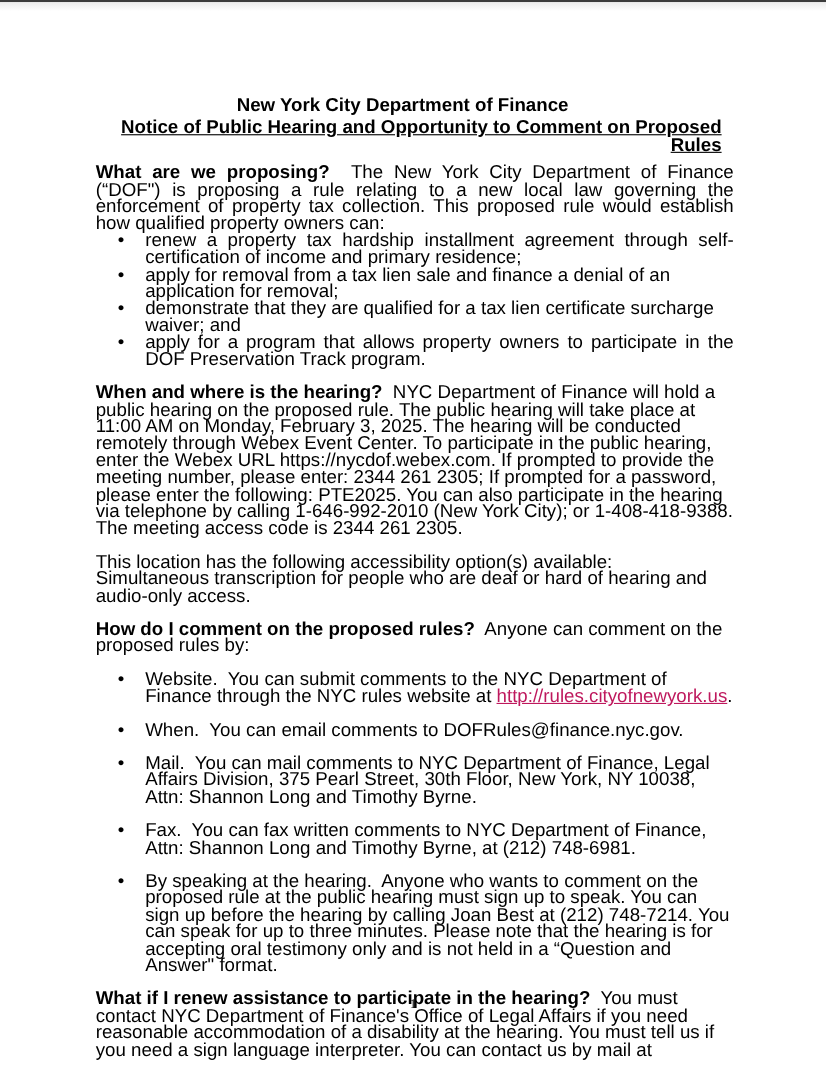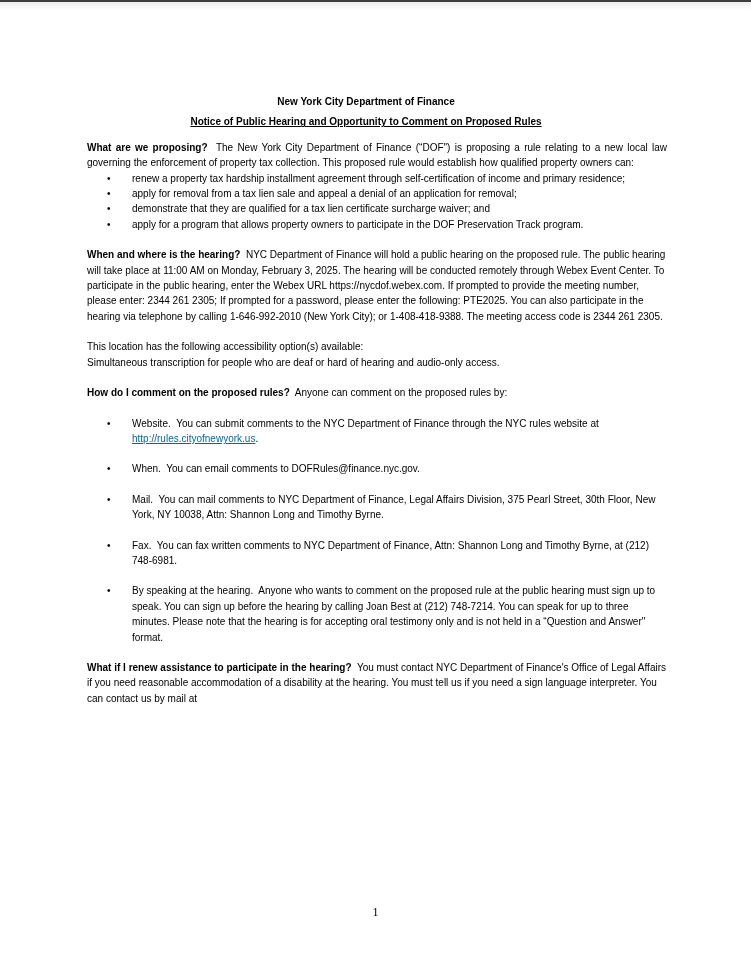--- a/index.html
+++ b/index.html
@@ -12,42 +12,42 @@
   }
   .top-bar {
     position: absolute; left: 0; top: 0; width: 751px; height: 2px;
     background: #3c3c3c;
   }
   .top-shadow {
     position: absolute; left: 0; top: 2px; width: 751px; height: 8px;
     background: linear-gradient(#ececec, #ffffff);
   }
   .page {
-    position: absolute; left: 87px; top: 94px; width: 580px;
-    font-size: 10px; line-height: 15.4px;
+    position: absolute; left: 87px; top: 88px; width: 580px;
+    font-size: 17px; line-height: 15.4px;
   }
   .agency {
     text-align: center; font-weight: bold; margin: 0 0 5px 0;
     position: relative; left: -11px;
   }
   .notice {
-    text-align: center; font-weight: bold; text-decoration: underline;
+    text-align: right; font-weight: bold; text-decoration: underline;
     margin: 0 0 10px 0; position: relative; left: -11px;
   }
   p { margin: 0; }
   .section { margin-bottom: 15px; }
   .q { font-weight: bold; }
   ul.plain { margin: 0; padding: 0; list-style: none; }
   ul.plain li { position: relative; padding-left: 45px; }
   ul.plain li .bullet {
     position: absolute; left: 20px; top: 0;
   }
   ul.spaced li { margin-bottom: 15px; }
   .lbl { font-weight: normal; }
-  a.link { color: #0369a1; text-decoration: underline; }
+  a.link { color: #be185d; text-decoration: underline; }
   .pagenum {
     position: absolute; left: 0; width: 751px; top: 905px;
     text-align: center; font-family: "Liberation Serif", serif; font-size: 12px;
   }
   .justify { text-align: justify; }
 </style>
 </head>
 <body>
 
 <div class="top-bar"></div>
@@ -57,21 +57,21 @@
   <p class="agency">New York City Department of Finance</p>
   <p class="notice">Notice of Public Hearing and Opportunity to Comment on Proposed Rules</p>
 
   <div class="section">
     <p class="justify">
       <span class="q">What are we proposing?</span>&nbsp;
       <span>The New York City Department of Finance (“DOF") is proposing a rule relating to a new local law governing the enforcement of property tax collection. This proposed rule would establish how qualified property owners can:</span>
     </p>
     <ul class="plain">
       <li class="justify"><span class="bullet">•</span><span>renew a property tax hardship installment agreement through self-certification of income and primary residence;</span></li>
-      <li><span class="bullet">•</span><span>apply for removal from a tax lien sale and appeal a denial of an application for removal;</span></li>
+      <li><span class="bullet">•</span><span>apply for removal from a tax lien sale and finance a denial of an application for removal;</span></li>
       <li><span class="bullet">•</span><span>demonstrate that they are qualified for a tax lien certificate surcharge waiver; and</span></li>
       <li class="justify"><span class="bullet">•</span><span>apply for a program that allows property owners to participate in the DOF Preservation Track program.</span></li>
     </ul>
   </div>
 
   <div class="section">
     <p>
       <span class="q">When and where is the hearing?</span>&nbsp;
       <span>NYC Department of Finance will hold a public hearing on the proposed rule. The public hearing will take place at 11:00 AM on Monday, February 3, 2025. The hearing will be conducted remotely through Webex Event Center. To participate in the public hearing, enter the Webex URL https://nycdof.webex.com.  If prompted to provide the meeting number, please enter: 2344 261 2305; If prompted for a password, please enter the following: PTE2025. You can also participate in the hearing via telephone by calling 1-646-992-2010 (New York City); or 1-408-418-9388. The meeting access code is 2344 261 2305.</span>
     </p>

